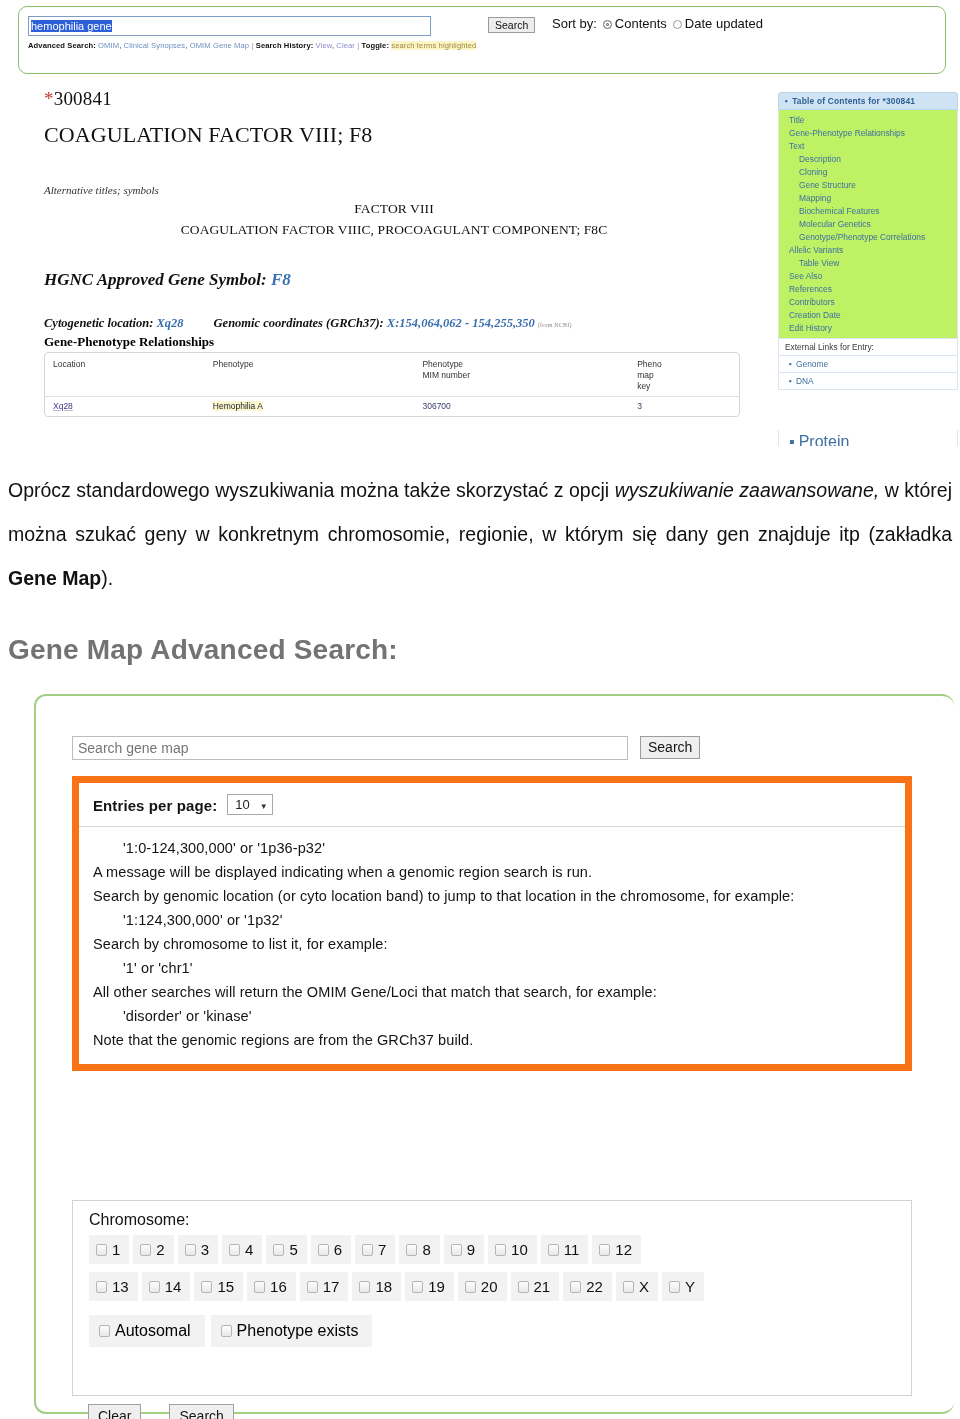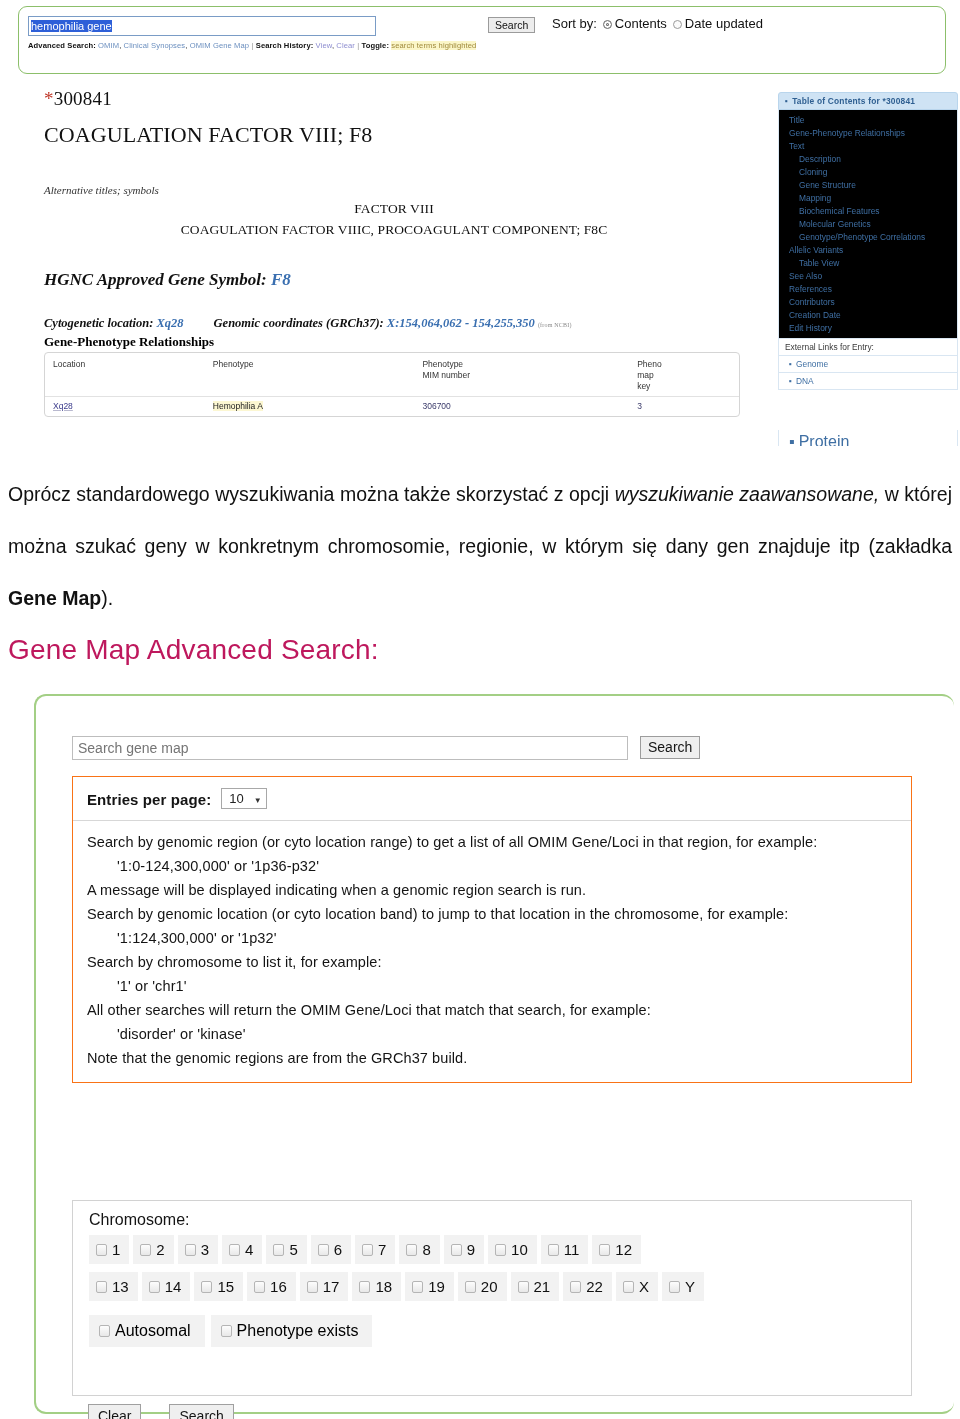--- a/index.html
+++ b/index.html
@@ -14,21 +14,21 @@
 
   
   #omim-shot { position:absolute; left:0; top:0; width:960px; height:448px; }
 
   .green-box {
     position:absolute; left:18px; top:6px; width:928px; height:68px;
     border:1.5px solid #8cbf6a; border-radius:9px; background:#fff;
   }
   .search-row { position:absolute; left:28px; top:16px; width:900px; height:22px; }
   .search-input {
-    position:absolute; left:0; top:0; width:348px; height:20px;
+    position:absolute; left:0; top:0; width:403px; height:20px;
     border:1px solid #7a9cc6; background:#fff;
     font-size:11px; line-height:18px; padding:0 2px;
     font-family:"Liberation Sans", sans-serif;
   }
   .search-input .sel { background:#2d5fd8; color:#fff; }
   .search-btn {
     position:absolute; left:460px; top:1px;
     border:1px solid #9b9b9b; background:#ededed;
     font-size:10.5px; padding:1px 6px; line-height:12px;
     font-family:"Liberation Sans", sans-serif; color:#111;
@@ -75,42 +75,42 @@
   .c1 { width:160px; } .c2 { width:210px; } .c3 { width:215px; } .c4 { width:110px; }
   .u { text-decoration:underline; text-decoration-color:#b9b9cf; color:#3a3a8a; }
   .ph-hl { background:#fcf7d2; color:#222; }
 
   
   .toc { position:absolute; left:778px; top:92px; width:180px; font-size:8.4px; }
   .toc-head {
     background:#cfe3f4; border:1px solid #b9d5ec; border-radius:3px 3px 0 0;
     color:#2f5f91; font-weight:bold; padding:3px 6px; letter-spacing:.2px;
   }
-  .toc-body { border:1px solid #d9e6f2; border-top:none; background:#000000; padding:3px 0 4px 0; }
+  .toc-body { border:1px solid #d9e6f2; border-top:none; background:#bef264; padding:3px 0 4px 0; }
   .toc-item { color:#3f6fa3; padding:1.5px 0 1.5px 10px; line-height:10px; }
   .toc-item.lvl2 { padding-left:20px; }
   .toc-ext { border:1px solid #d9e6f2; border-top:none; background:#fff; color:#3a3a3a; padding:3px 6px; }
   .toc-link { border:1px solid #d9e6f2; border-top:none; background:#fff; color:#3f6fa3; padding:3px 6px 3px 10px; }
   .toc-link .dot, .toc-head .dot { display:inline-block; margin-right:4px; }
   .toc-clip { position:absolute; left:778px; top:430px; width:180px; height:16px; overflow:hidden; }
   .toc-clip .toc-link { border-top:none; }
 
   
   .para {
     position:absolute; left:8px; top:468px; width:944px;
-    font-size:19.5px; line-height:52px; text-align:justify; color:#111;
+    font-size:19.5px; line-height:44px; text-align:justify; color:#111;
     font-family:"Liberation Sans", sans-serif;
   }
   .para i { font-style:italic; }
   .para b { font-weight:bold; }
 
   
   .h2 {
     position:absolute; left:8px; top:634px;
-    font-size:28px; font-weight:normal; color:#be185d; letter-spacing:.2px;
+    font-size:28px; font-weight:bold; color:#737373; letter-spacing:.2px;
   }
 
   
   #gm-shot { position:absolute; left:0; top:694px; width:960px; height:601px;border-radius:9px; }
   .gm-green {
     position:absolute; left:34px; top:0px; width:920px; height:720px;
     border:2px solid #a3cf85; border-radius:12px; border-right:none; background:#fff;
   }
   .gm-searchrow { position:absolute; left:72px; top:42px; }
   .gm-search-input {
@@ -119,21 +119,21 @@
     font-family:"Liberation Sans", sans-serif;
   }
   .gm-search-btn {
     position:absolute; left:568px; top:0px;
     border:1px solid #9c9c9c; background:#efefef; color:#151515;
     font-size:14px; padding:2px 7px; line-height:17px;
     font-family:"Liberation Sans", sans-serif;
   }
   .gm-panel {
     position:absolute; left:72px; top:82px; width:840px;
-    border:1px solid #f97316; background:#fff;
+    border:7px solid #f97316; background:#fff;
   }
   .gm-entries { padding:11px 0 11px 14px; font-size:15px; color:#141414; }
   .gm-entries .lbl { font-weight:bold; margin-right:10px; letter-spacing:.1px; }
   .gm-select {
     display:inline-block; border:1px solid #a8a8a8; background:#fff;
     font-size:13px; padding:2px 4px 2px 7px; color:#222; vertical-align:2px;
   }
   .gm-select .caret { margin-left:10px; font-size:8px; color:#333; }
 
   .gm-help { border-top:1px solid #d7d7d7; padding:9px 0 12px 14px; font-size:14.5px; color:#141414; }
@@ -258,21 +258,20 @@
   <div class="gm-searchrow">
     <input class="gm-search-input" placeholder="Search gene map" style="">
     <div class="gm-search-btn">Search</div>
   </div>
 
   <div class="gm-panel">
     <div class="gm-entries">
       <span class="lbl">Entries per page:</span><span class="gm-select"><span>10</span><span class="caret">▼</span></span>
     </div>
     <div class="gm-help">
-      <div class="line">Search by genomic region (or cyto location range) to get a list of all OMIM Gene/Loci in that region, for example:</div>
       <div class="line ind">'1:0-124,300,000' or '1p36-p32'</div>
       <div class="line">A message will be displayed indicating when a genomic region search is run.</div>
       <div class="line">Search by genomic location (or cyto location band) to jump to that location in the chromosome, for example:</div>
       <div class="line ind">'1:124,300,000' or '1p32'</div>
       <div class="line">Search by chromosome to list it, for example:</div>
       <div class="line ind">'1' or 'chr1'</div>
       <div class="line">All other searches will return the OMIM Gene/Loci that match that search, for example:</div>
       <div class="line ind">'disorder' or 'kinase'</div>
       <div class="line">Note that the genomic regions are from the GRCh37 build.</div>
     </div>

